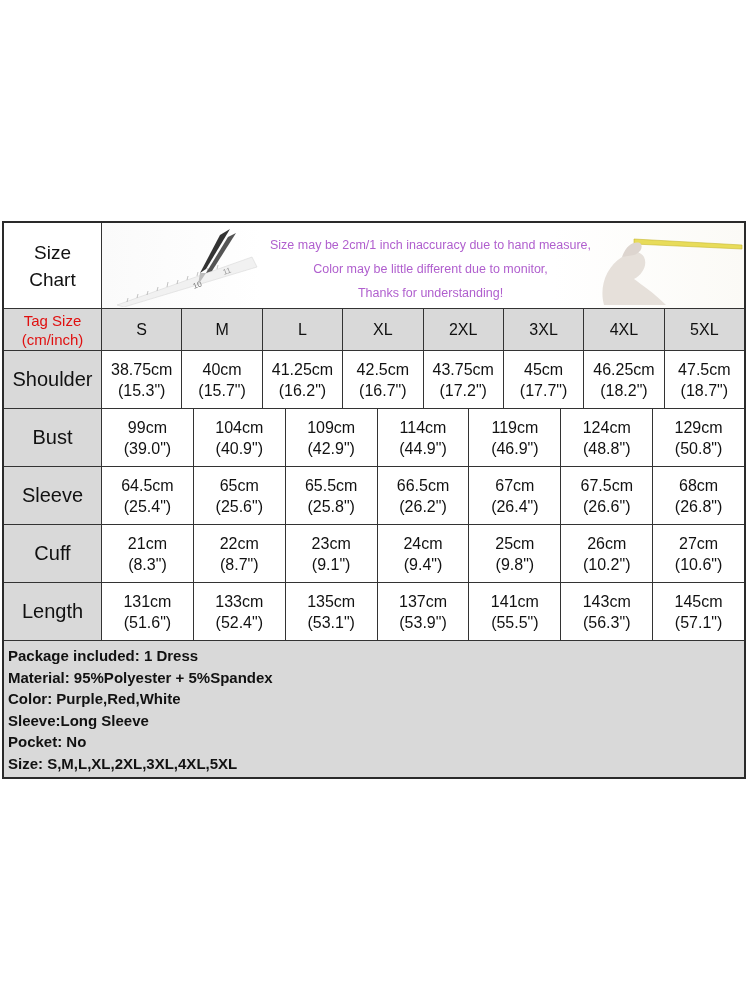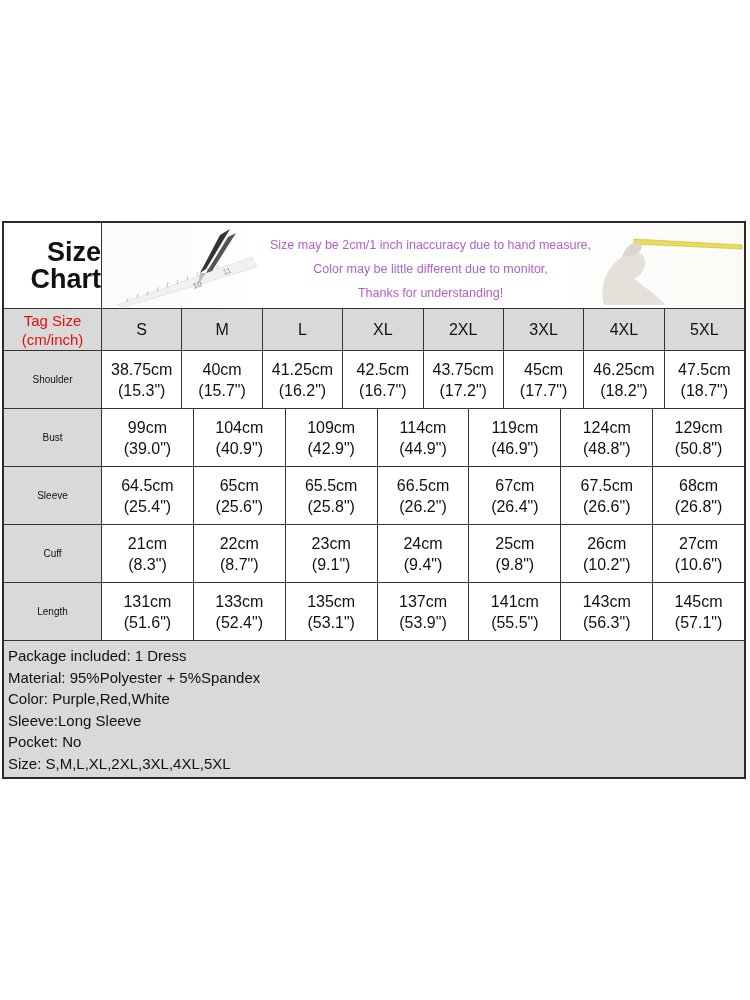--- a/index.html
+++ b/index.html
@@ -2,36 +2,36 @@
 <html><head>
   <meta charset="utf-8">
   <style>
     html, body { margin:0; padding:0; background:#ffffff; }
     body { width:750px; height:1000px; position:relative; overflow:hidden; font-family:"Liberation Sans", sans-serif; color:#111; }
     .chart { position:absolute; left:2px; top:221px; width:744px; border:2px solid #2a2a2a; box-sizing:border-box; background:#fff; }
     .row { display:flex; border-top:1px solid #333; box-sizing:border-box; }
     .row:first-child { border-top:none; }
     .cell { border-left:1px solid #333; box-sizing:border-box; display:flex; flex-direction:column; align-items:center; justify-content:center; text-align:center; font-size:16px; line-height:21px; color:#111; }
     .cell:first-child { border-left:none; }
-    .lbl { width:97px; background:#d9d9d9; font-size:10px; }
+    .lbl { width:97px; background:#d9d9d9; font-size:20px; }
     .col { flex:1; }
     .gray { background:#d9d9d9; }
     .title-row { height:85px; }
-    .title-cell { width:97px; font-weight:bold; font-size:27px; line-height:27px;align-items:flex-end; }
+    .title-cell { width:97px; font-weight:normal; font-size:19px; line-height:27px; }
     .banner { flex:1; position:relative; background:linear-gradient(90deg,#fafafa 0%,#ffffff 25%,#ffffff 70%,#fbfaf6 100%); overflow:hidden; }
     .notes { position:absolute; left:168px; top:10px; font-size:12.5px; line-height:24px; color:#b05fce; text-align:center; }
     .note { display:block; white-space:nowrap; }
     .pencil { position:absolute; left:10px; top:4px; width:150px; height:80px; }
     .hand { position:absolute; right:0; top:4px; width:150px; height:80px; }
     .size-row { height:42px; }
     .tag { color:#e01010; font-size:15px; line-height:19px; }
     .m-row { height:58px; }
     .v { display:block; }
     .info { background:#d9d9d9; border-top:1px solid #333; padding:4px 5px 3px 4px; font-size:15px; line-height:21.5px; color:#111; height:137px; box-sizing:border-box; }
-    .info span { display:block; white-space:nowrap; }
+    .info span { display:block; white-space:nowrap;font-weight:bold; }
   </style>
 </head>
 <body>
 
 <div class="chart">
 
   <div class="row title-row">
     <div class="cell title-cell">
       <span>Size</span>
       <span>Chart</span>

